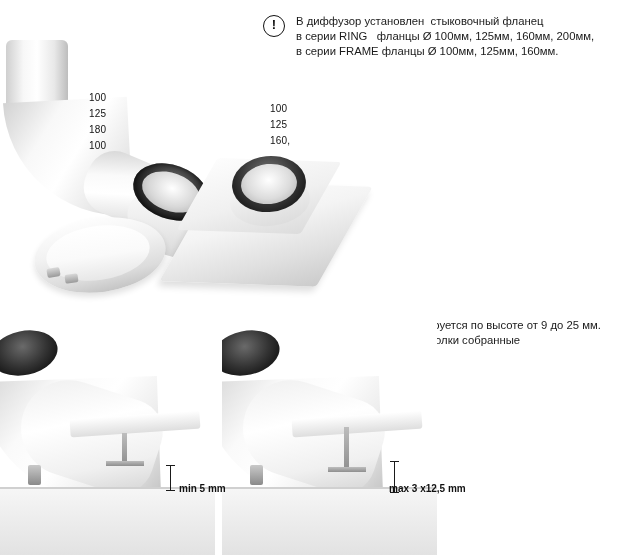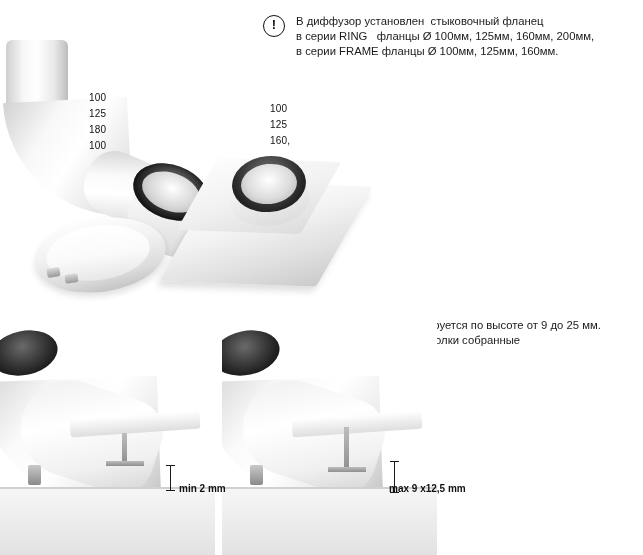--- a/index.html
+++ b/index.html
@@ -338,14 +338,14 @@
   <div class="ph-ceiling"></div>
   <div class="ph-plate"></div>
   <div class="ph-bracket" style="left:122px; top:112px; width:5px; height:44px;"></div>
   <div class="ph-bracket" style="left:106px; top:152px; width:38px; height:5px;"></div>
   <div class="ph-screw" style="left:28px; top:150px;"></div>
   <div class="ph-arrow-line" style="left:172px; top:146px; height:32px;"></div>
   <div class="ph-arrow-cap" style="left:168px; top:146px;"></div>
   <div class="ph-arrow-cap" style="left:168px; top:177px;"></div>
 </div>
 
-<div class="abs dim-caption" id="caption-min">min 2 mm</div>
-<div class="abs dim-caption" id="caption-max">max 9 x12,5 mm</div>
+<div class="abs dim-caption" id="caption-min">min 5 mm</div>
+<div class="abs dim-caption" id="caption-max">max 3 x12,5 mm</div>
 
 </body></html>

